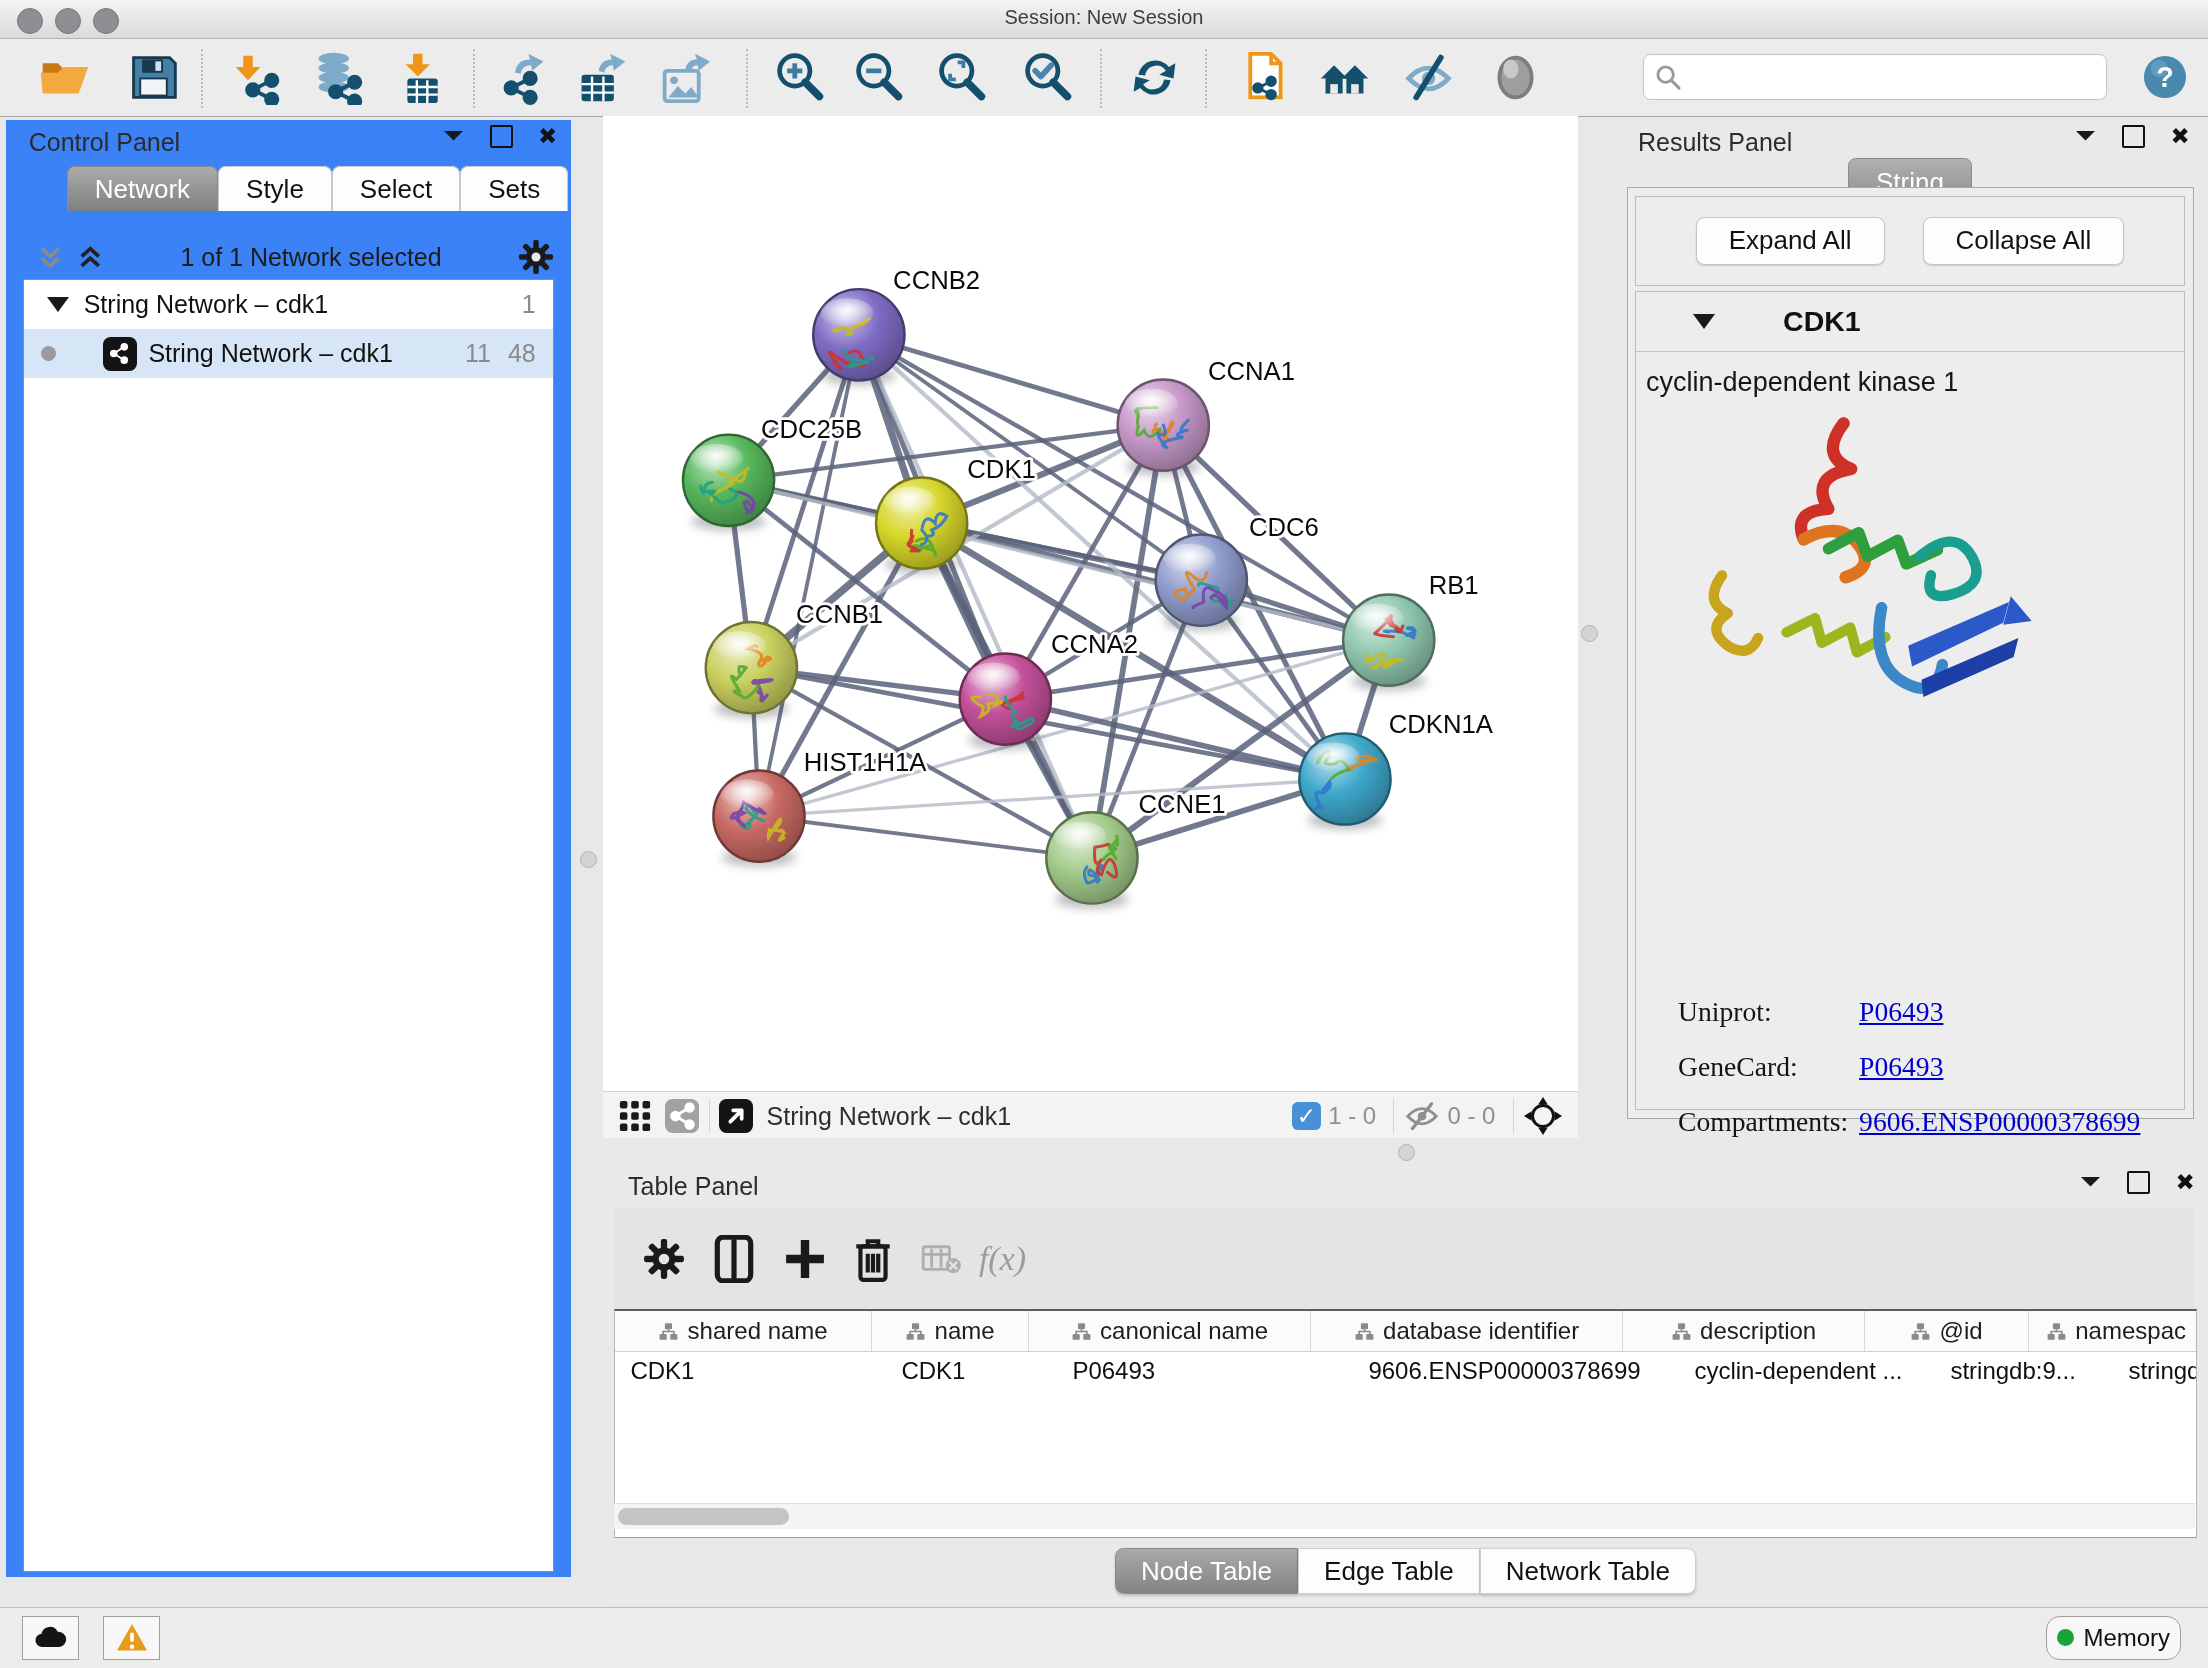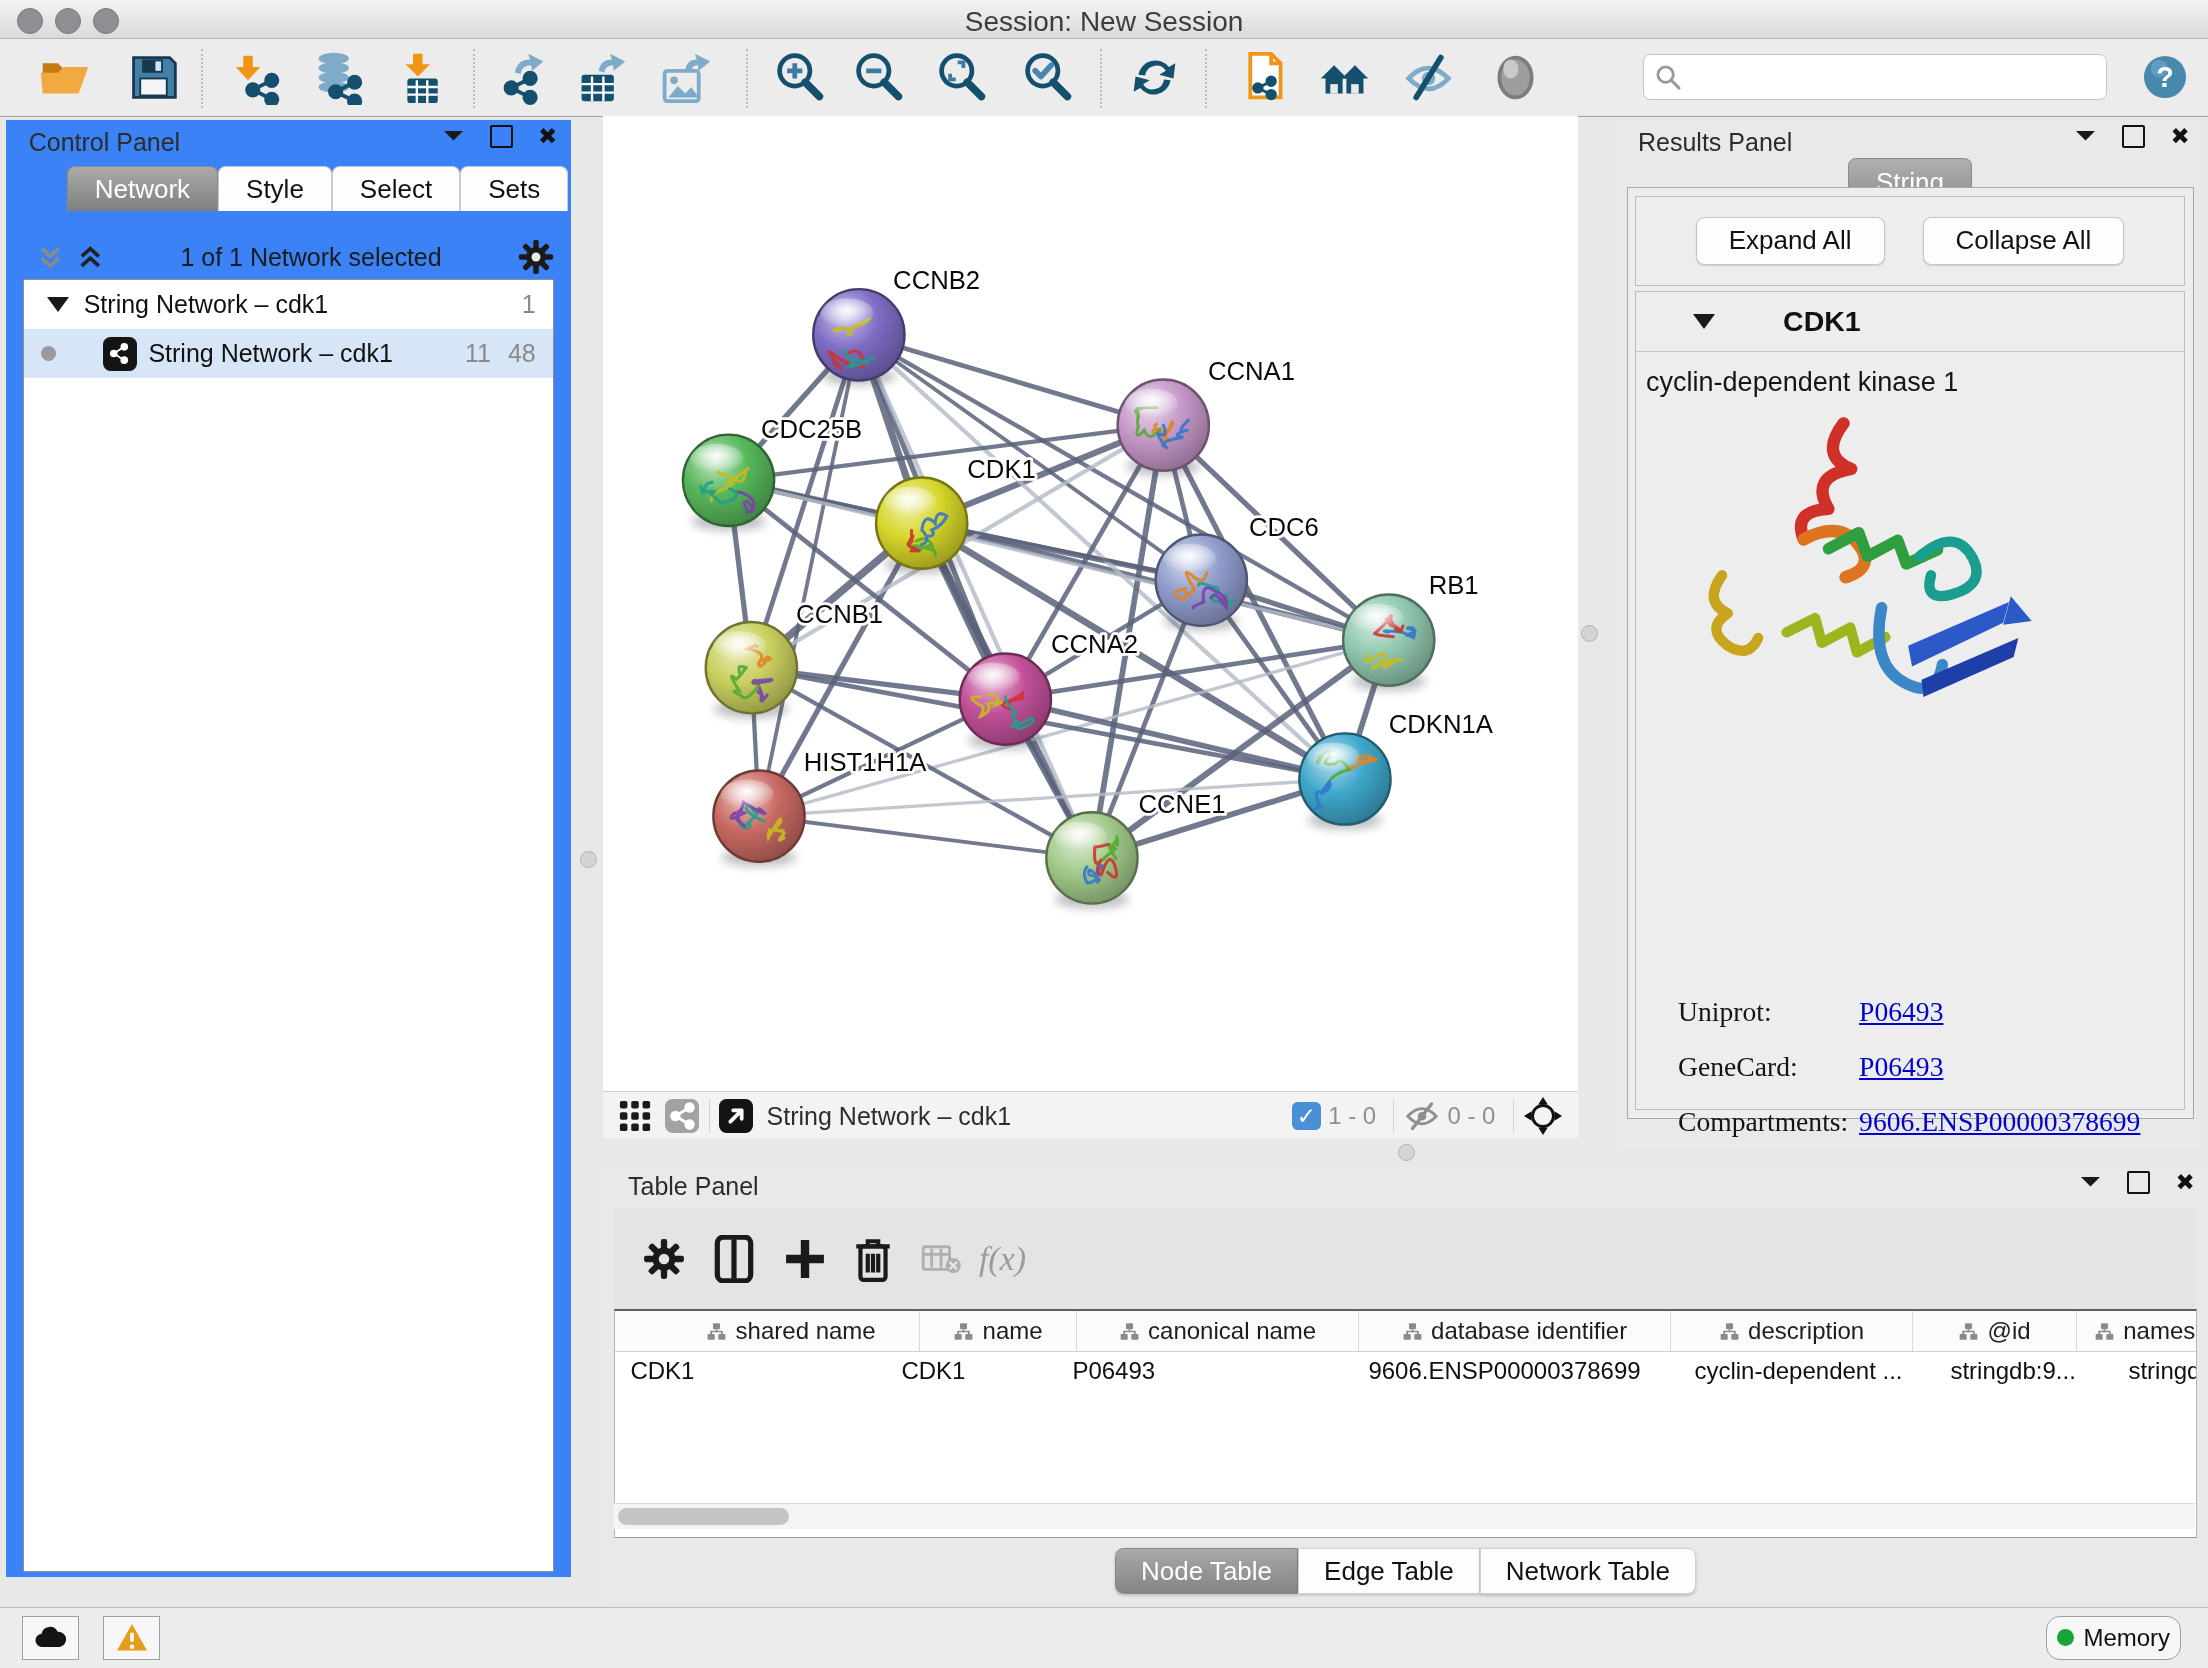--- a/index.html
+++ b/index.html
@@ -2,21 +2,21 @@
 <html style="font-size:15px"><head>
 <meta charset="utf-8">
 <style>
   html,body{margin:0;padding:0}
   body{width:2208px;height:1668px;background:#e8e8e8;font-family:"Liberation Sans",sans-serif;position:relative;overflow:hidden;-webkit-font-smoothing:antialiased}
   .abs{position:absolute}
 
   
   #titlebar{left:0;top:0;width:2208px;height:38px;background:linear-gradient(#f4f4f4,#dadada);border-bottom:1px solid #b5b5b5}
   .tlight{position:absolute;top:7.6px;width:24px;height:24px;border-radius:50%;background:#8e8e93;border:1px solid #77777c}
-  #win-title{position:absolute;left:0;right:0;top:5.7px;text-align:center;font-size:28px;color:#3d3d3d}
+  #win-title{position:absolute;left:0;right:0;top:5.7px;text-align:center;font-size:20px;color:#3d3d3d}
 
   
   #toolbar{left:0;top:39px;width:2208px;height:77px;background:#ececec;border-bottom:1.9px solid #a3a3a3}
   .tbi{position:absolute;top:11.4px;width:55px;height:55px;cursor:pointer}
   .tb-sep{position:absolute;top:9.5px;height:59px;border-left:2.9px dotted #bcbcbc}
   #search-box{position:absolute;left:1643px;top:15px;width:462px;height:44px;background:#fff;border:1.9px solid #c3c3c3;border-radius:7.6px;display:flex;align-items:center}
   #search-box input{border:none;outline:none;font-size:24px;flex:1;background:transparent;height:36px}
   .mag-glyph{margin-left:11.4px;margin-right:5.7px}
 
   
@@ -733,21 +733,21 @@
     <svg class="tpi" width="42" height="32" viewBox="0 0 44 34" style="opacity:.45">
       <rect x="2" y="4" width="28" height="24" rx="2" fill="none" stroke="#707070" stroke-width="3"></rect>
       <path d="M2 12 h28 M11 6 v20 M21 6 v20" stroke="#707070" stroke-width="3"></path>
       <circle cx="34" cy="24" r="8" fill="#707070"></circle>
       <path d="M30 20 l8 8 M38 20 l-8 8" stroke="#e4e4e4" stroke-width="2.5"></path>
     </svg>
     <div id="fx-label">f(x)</div>
   </div>
   <div id="tp-table">
     <div id="tp-header">
-        <div class="th" style="width: 256px; margin-left: 48px;">
+        <div class="th" style="width: 256px;">
           <svg width="19" height="19" viewBox="0 0 16 16">
             <g fill="#8a8a8a">
               <rect x="5" y="1" width="6" height="5" rx="1"></rect>
               <rect x="0.5" y="10" width="6" height="5" rx="1"></rect>
               <rect x="9.5" y="10" width="6" height="5" rx="1"></rect>
             </g>
             <path d="M8 6 v2 M8 8 H3.5 v2 M8 8 h4.5 v2" stroke="#8a8a8a" stroke-width="1.4" fill="none"></path>
           </svg>
           <span>shared name</span>
         </div>

